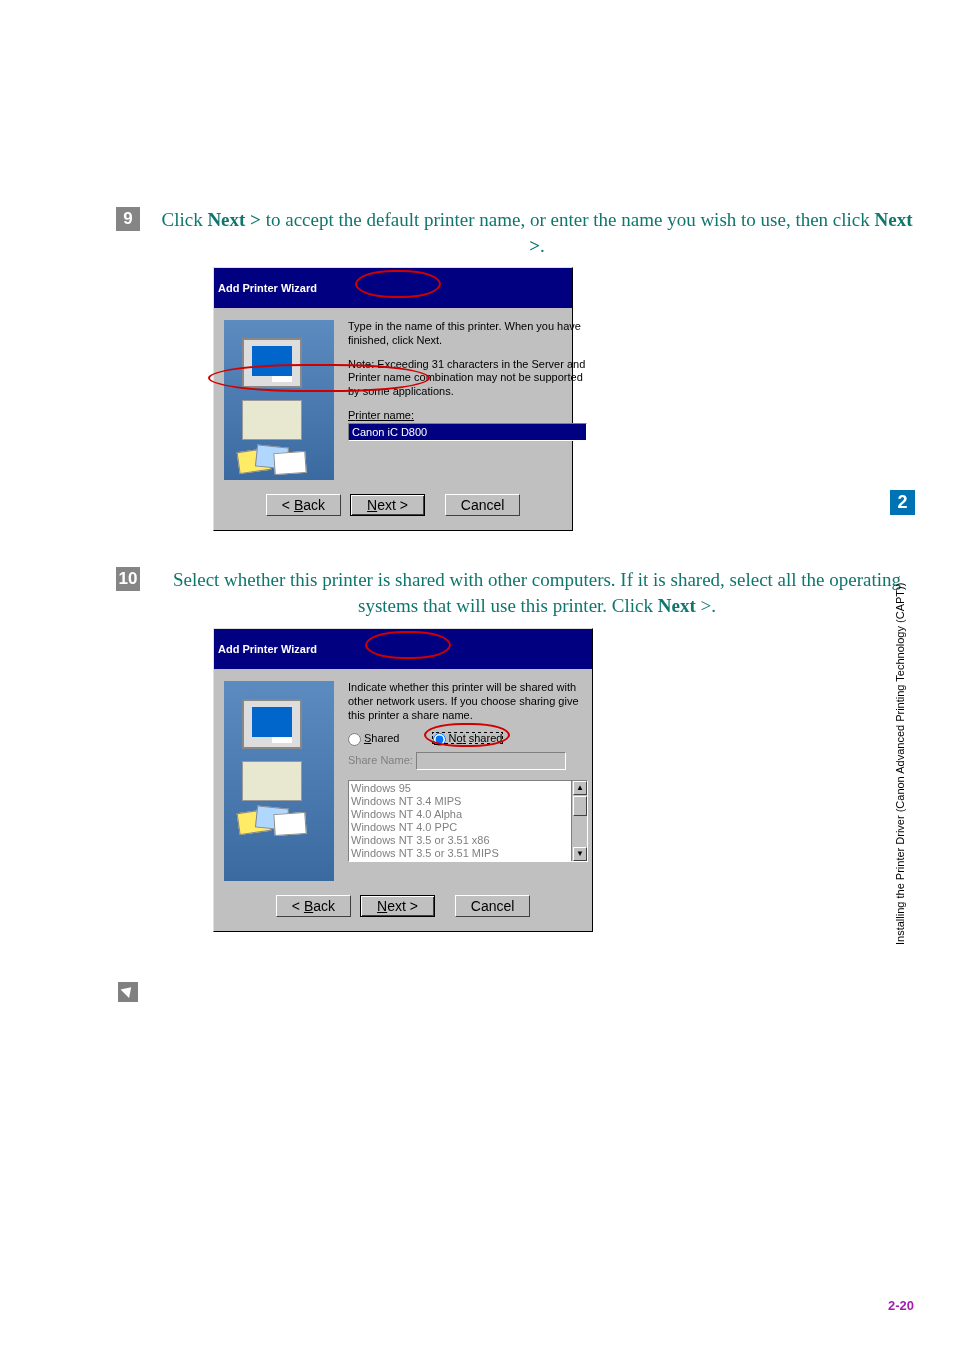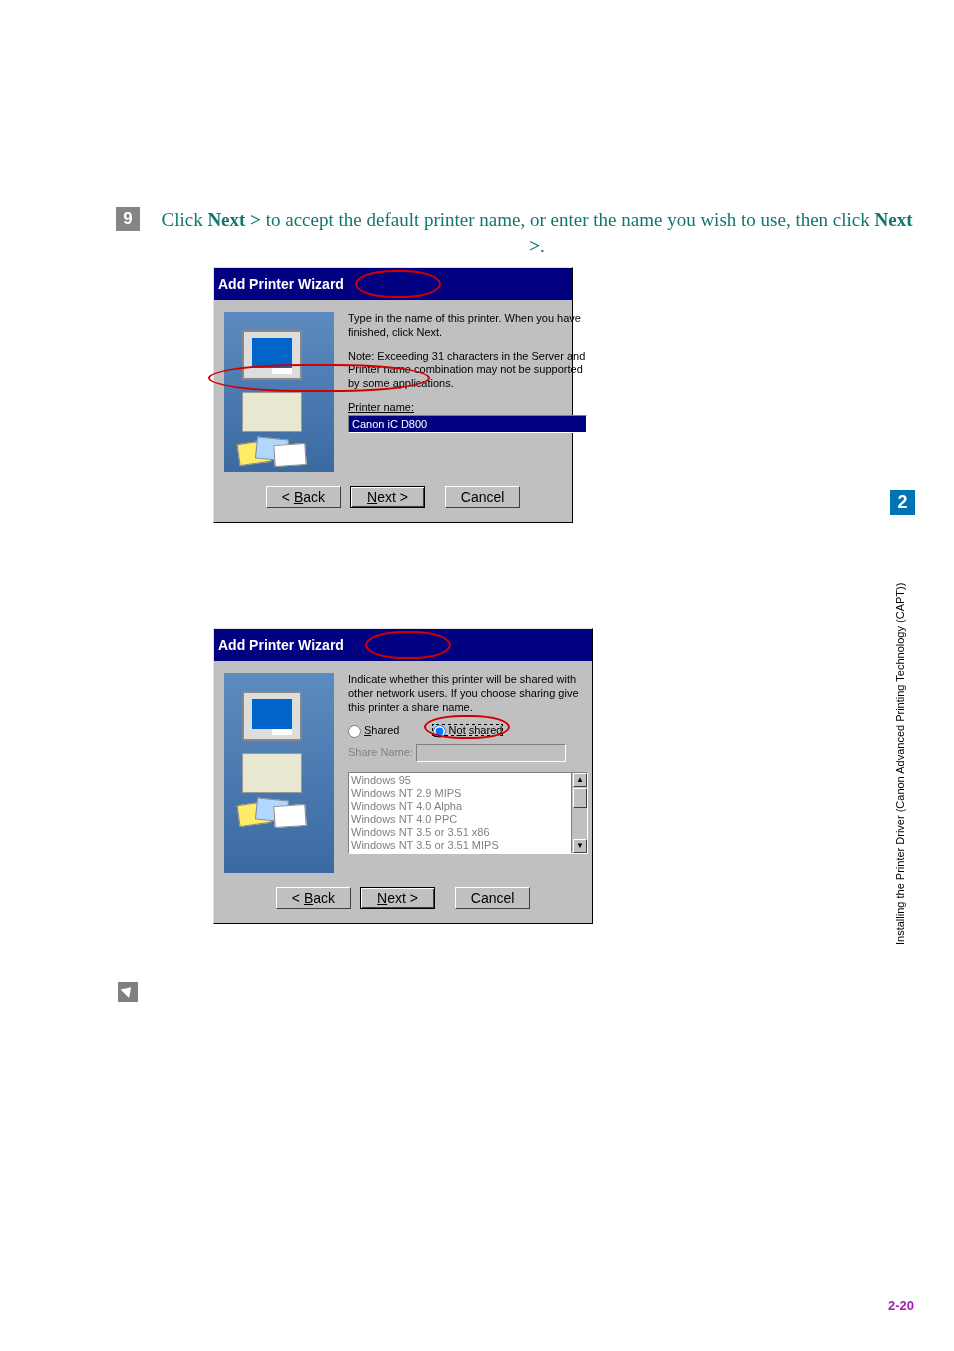--- a/index.html
+++ b/index.html
@@ -49,22 +49,22 @@
     font-size: 11px;
     background: #c0c0c0;
     border: 1px solid #000;
     border-top-color: #dfdfdf;
     border-left-color: #dfdfdf;
   }
   .dialog-title {
     background: #000080;
     color: #fff;
     font-weight: bold;
-    padding: 8px 4px;
-    font-size: 14px;
+    padding: 14px 4px;
+    font-size: 11px;
   }
   .dialog-body {
     display: flex;
     padding: 12px 6px 8px 10px;
   }
   .wiz-img {
     width: 110px;
     height: 160px;
     background: linear-gradient(180deg, #5b8bbf, #3a6aa0);
     position: relative;
@@ -300,20 +300,26 @@
       </div>
     </div>
     <div class="dialog-buttons">
       <div class="btn">&lt; <span class="ul">B</span>ack</div>
       <div class="btn" style="border:1px solid #000; box-shadow: inset 1px 1px #fff, inset -1px -1px #404040;"><span class="ul">N</span><span>ext &gt;</span></div>
       <div class="btn" style="margin-left:14px;">Cancel</div>
       <div class="btn-ring" style="left:141px; top:2px; width:86px; height:28px; border-radius:44px/16px;"></div>
     </div>
   </div>
 
+  <div class="step" style="top:567px;">
+    <div class="step-num">10</div>
+    <div class="step-text">
+      <span>Select whether this printer is shared with other computers. If it is shared, select all the operating systems that will use this printer. Click </span><b>Next</b><span> &gt;.</span>
+    </div>
+  </div>
 
   <div class="dialog" style="left:213px; top:628px; width:380px;">
     <div class="dialog-title">Add Printer Wizard</div>
     <div class="dialog-body">
       <div class="wiz-img" style="height:200px;">
         <div class="monitor">
             <div class="doc-icon"></div>
           </div>
         <div class="printer-icon"></div>
         <div class="papers" style="bottom:46px;">
@@ -328,21 +334,21 @@
           <label><input type="radio" name="sh" style=""><span class="ul">S</span><span>hared</span></label>
           <label class="dotted-box" style="padding:1px 2px;"><input type="radio" name="sh" checked="" style=""><span>N</span><span class="ul">o</span><span>t shared</span></label>
         </div>
         <div class="btn-ring" style="left:76px; top:42px; width:86px; height:24px; border-radius:44px/14px;"></div>
         <div style="margin-bottom:10px;">
           <span class="label-disabled">Share Name:</span>
           <span class="share-input"></span>
         </div>
         <div class="os-list">
           <div class="label-disabled">Windows 95</div>
-          <div class="label-disabled">Windows NT 2.9 MIPS</div>
+          <div class="label-disabled">Windows NT 3.4 MIPS</div>
           <div class="label-disabled">Windows NT 4.0 Alpha</div>
           <div class="label-disabled">Windows NT 4.0 PPC</div>
           <div class="label-disabled">Windows NT 3.5 or 3.51 x86</div>
           <div class="label-disabled">Windows NT 3.5 or 3.51 MIPS</div>
           <div class="os-scroll">
             <div class="arr up">▲</div>
             <div class="thumb"></div>
             <div class="arr dn">▼</div>
           </div>
         </div>

